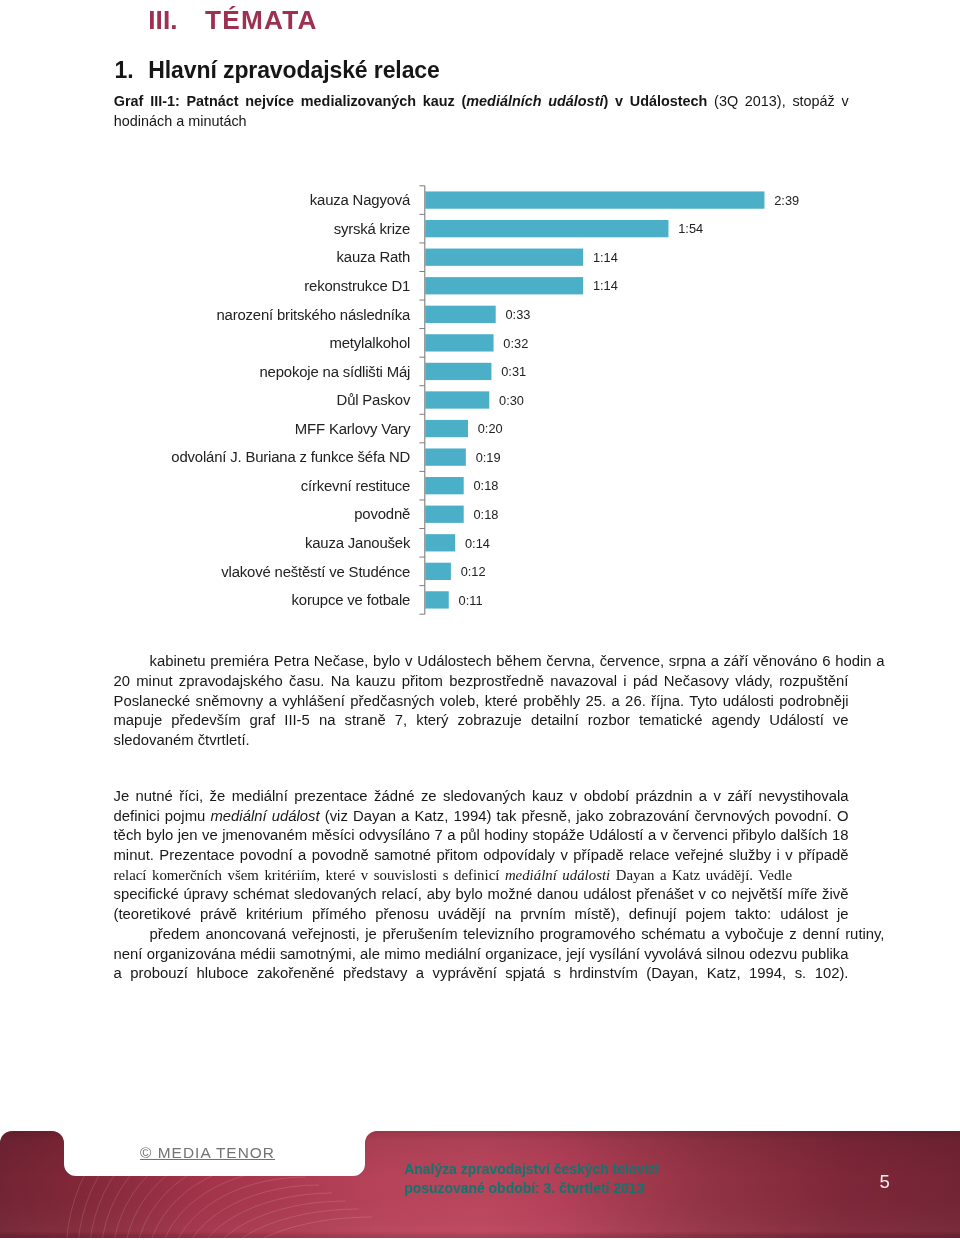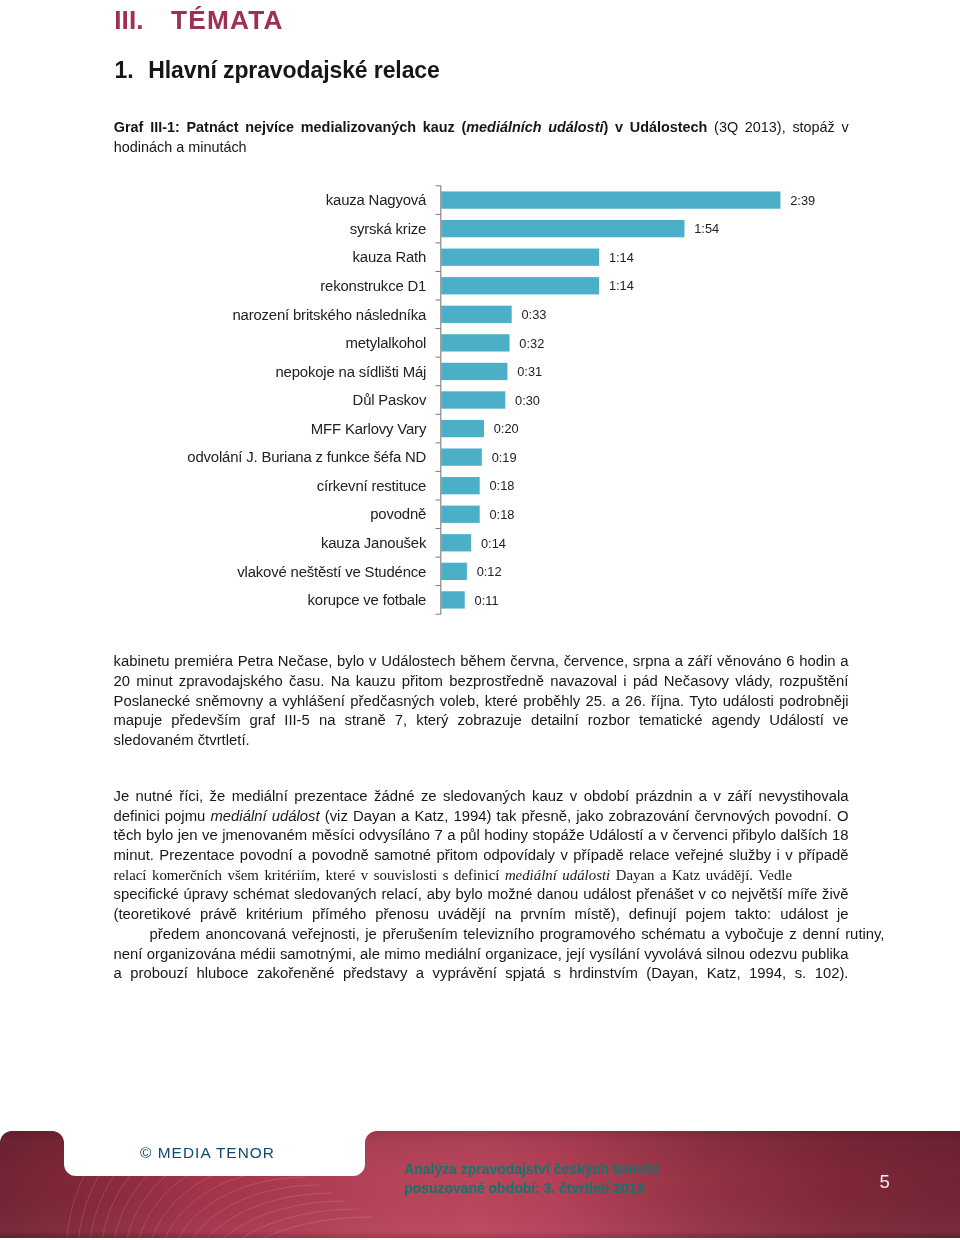--- a/index.html
+++ b/index.html
@@ -12,37 +12,37 @@
     -webkit-font-smoothing:antialiased;
   }
   .page{position:absolute;inset:0;}
 
   
   #chapter-title{
     position:absolute;left:114.2px;top:7.3px;
     font-size:26.2px;font-weight:bold;color:#9E3050;
     white-space:nowrap;line-height:26px;
   }
-  #chapter-title .ct-num{letter-spacing:0.1px;}
+  #chapter-title .ct-num{letter-spacing:0.1px;margin-left:34px;}
   #chapter-title .ct-txt{letter-spacing:1.2px;}
   #section-title{
     position:absolute;left:114.6px;top:59px;
     font-size:23px;font-weight:bold;color:#161616;
     white-space:nowrap;line-height:22px;letter-spacing:-0.1px;
   }
   #figure-caption{
-    position:absolute;left:113.8px;top:117px;width:735px;
+    position:absolute;left:113.8px;top:91px;width:735px;
     font-size:14.4px;color:#161616;
   }
   #figure-caption .tline{height:20px;line-height:20px;}
   #figure-caption b{font-weight:bold;}
   #figure-caption i{font-style:italic;}
 
   
-  #chart{position:absolute;left:16px;top:0;width:811px;height:640px;}
+  #chart{position:absolute;left:0;top:0;width:811px;height:640px;}
 
   
   .para{
     position:absolute;left:113.5px;width:735px;
     font-size:14.85px;text-align:justify;
     color:#181818;
   }
   .para i{font-style:italic;}
   .tline{
     width:735px;height:19.7px;line-height:19.7px;
@@ -59,22 +59,22 @@
     font-size:13.95px;font-weight:bold;color:#0f766e;line-height:19.1px;
     white-space:nowrap;
   }
   #footer-text > div{height:19.1px;line-height:19.1px;}
   #page-number{
     position:absolute;left:879.6px;top:1172.6px;
     font-size:18.6px;color:#f3ecee;line-height:18px;
   }
   #logo-text{
     position:absolute;left:140px;top:1145.2px;
-    font-size:15.4px;color:#0c4a6e;letter-spacing:1.05px;
-    line-height:15px;white-space:nowrap;
+    font-size:15.4px;color:#737373;letter-spacing:1.05px;
+    line-height:15px;white-space:nowrap;text-decoration:underline;
   }
 </style>
 </head>
 <body>
 
 <div class="page">
   <div id="chapter-title"><span class="ct-num">III.</span><span class="gap" style="display:inline-block;width:27.4px"></span><span class="ct-txt">TÉMATA</span></div>
   <div id="section-title"><span>1.</span><span class="gap" style="display:inline-block;width:14.7px"></span><span>Hlavní zpravodajské relace</span></div>
   <div id="figure-caption">
       <div class="tline"><span style="word-spacing: 2.768px;"><b>Graf III-1: Patnáct nejvíce medializovaných kauz (</b><b><i>mediálních událostí</i></b><b>) v Událostech</b> (3Q 2013), stopáž v</span></div>
@@ -138,21 +138,21 @@
         <text x="499.09" y="404.70" font-family="Liberation Sans, sans-serif" font-size="12.8" fill="#222222">0:30</text>
         <text x="477.76" y="433.26" font-family="Liberation Sans, sans-serif" font-size="12.8" fill="#222222">0:20</text>
         <text x="475.63" y="461.82" font-family="Liberation Sans, sans-serif" font-size="12.8" fill="#222222">0:19</text>
         <text x="473.49" y="490.38" font-family="Liberation Sans, sans-serif" font-size="12.8" fill="#222222">0:18</text>
         <text x="473.49" y="518.94" font-family="Liberation Sans, sans-serif" font-size="12.8" fill="#222222">0:18</text>
         <text x="464.96" y="547.50" font-family="Liberation Sans, sans-serif" font-size="12.8" fill="#222222">0:14</text>
         <text x="460.70" y="576.06" font-family="Liberation Sans, sans-serif" font-size="12.8" fill="#222222">0:12</text>
         <text x="458.56" y="604.62" font-family="Liberation Sans, sans-serif" font-size="12.8" fill="#222222">0:11</text>
       </svg></div>
   <div id="para1" class="para">
-      <div class="tline"><span style="word-spacing: 0.607px;">kabinetu premiéra Petra Nečase, bylo v Událostech během června, července, srpna a září věnováno 6 hodin a</span></div>
+      <div class="tline"><span style="word-spacing: 0.607px; margin-left: 36px;">kabinetu premiéra Petra Nečase, bylo v Událostech během června, července, srpna a září věnováno 6 hodin a</span></div>
       <div class="tline"><span style="word-spacing: 2.102px;">20 minut zpravodajského času. Na kauzu přitom bezprostředně navazoval i pád Nečasovy vlády, rozpuštění</span></div>
       <div class="tline"><span style="word-spacing: 1.242px;">Poslanecké sněmovny a vyhlášení předčasných voleb, které proběhly 25. a 26. října. Tyto události podrobněji</span></div>
       <div class="tline"><span style="word-spacing: 4.94px;">mapuje především graf III-5 na straně 7, který zobrazuje detailní rozbor tematické agendy Událostí ve</span></div>
       <div class="tline"><span>sledovaném čtvrtletí.</span></div>
     </div>
   <div id="para2" class="para">
       <div class="tline"><span style="word-spacing: 2.309px;">Je nutné říci, že mediální prezentace žádné ze sledovaných kauz v období prázdnin a v září nevystihovala</span></div>
       <div class="tline"><span style="word-spacing: 1.032px;">definici pojmu <i>mediální událost</i> (viz Dayan a Katz, 1994) tak přesně, jako zobrazování červnových povodní. O</span></div>
       <div class="tline"><span style="word-spacing: 0.358px;">těch bylo jen ve jmenovaném měsíci odvysíláno 7 a půl hodiny stopáže Událostí a v červenci přibylo dalších 18</span></div>
       <div class="tline"><span style="word-spacing: 1.306px;">minut. Prezentace povodní a povodně samotné přitom odpovídaly v případě relace veřejné služby i v případě</span></div>

